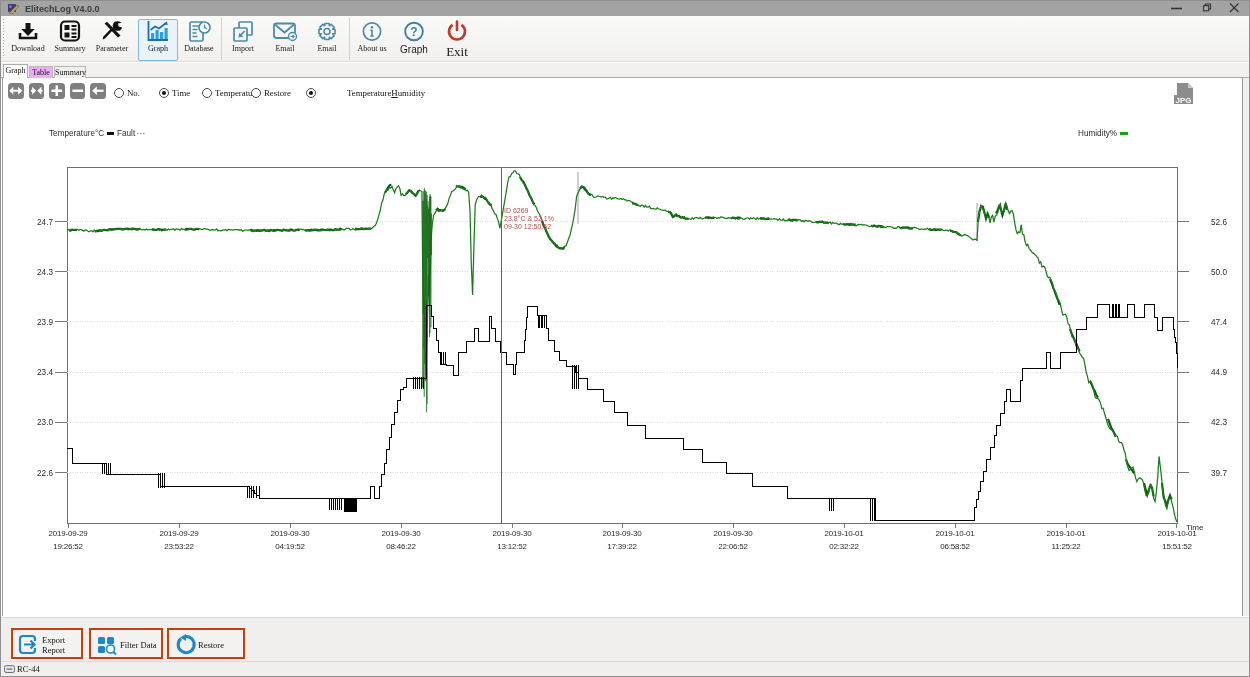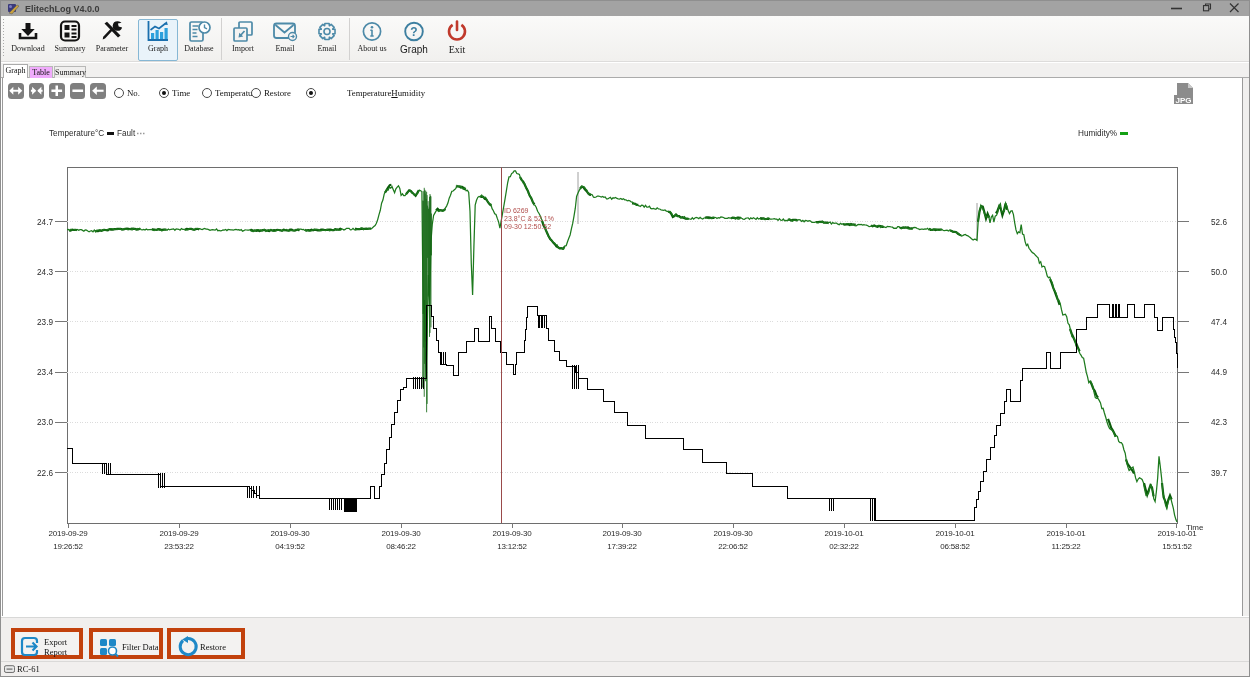--- a/index.html
+++ b/index.html
@@ -18,21 +18,21 @@
 .tabline{position:absolute;left:1px;top:77px;width:1248px;height:1px;background:#ababab;}
 .tab{position:absolute;font-family:"Liberation Serif",serif;font-size:8px;color:#111;text-align:center;line-height:12px;}
 .tab.active{left:3px;top:64px;width:25px;height:14px;background:#fff;border:1px solid #ababab;border-bottom:none;z-index:5;}
 .tab.t2{left:29px;top:66px;width:24px;height:12px;background:#f0abfc;border:1px solid #b8b8b7;border-bottom:none;}
 .tab.t3{left:54px;top:66px;width:32px;height:12px;background:#f0efee;border:1px solid #b8b8b7;border-bottom:none;}
 .gbtn{position:absolute;top:83px;width:15.5px;height:15.5px;background:#7f7f7f;border-radius:3.5px;}
 .radio{position:absolute;top:88px;width:10px;height:10px;border:1px solid #4a4a4a;border-radius:50%;background:#fff;}
 .radio.on::after{content:"";position:absolute;left:2.1px;top:2.1px;width:3.8px;height:3.8px;border-radius:50%;background:#111;}
 .rlbl{position:absolute;top:87.5px;font-family:"Liberation Serif",serif;font-size:8.8px;color:#111;white-space:nowrap;}
 .botpanel{position:absolute;left:1px;top:617px;width:1248px;height:44px;background:#f1efee;border-top:1px solid #d8d8d7;}
-.bbtn{position:absolute;top:10px;height:31px;border:4px solid #c2410c;background:#f3f2f1;}
+.bbtn{position:absolute;top:10px;height:31px;border:2px solid #c2410c;background:#f3f2f1;}
 .bbtn .txt{position:absolute;left:29px;font-family:"Liberation Serif",serif;font-size:8.5px;color:#111;line-height:10px;}
 .statusbar{position:absolute;left:1px;top:661px;width:1248px;height:15px;background:#f1efee;border-top:1px solid #dad9d8;}
 .status-text{position:absolute;left:16px;top:2px;font-family:"Liberation Serif",serif;font-size:8.5px;color:#111;}
 .chartpanel{position:absolute;left:4px;top:78px;width:1239px;height:538px;background:#fff;}
 svg{position:absolute;left:0;top:0;}
 </style>
 </head>
 <body>
 <div class="chartpanel"></div>
 <div style="position:absolute;left:2px;top:78px;width:1px;height:538px;background:#9a9a9a;"></div>
@@ -165,21 +165,21 @@
       </div>
       <span class="lbl" style="font-size:10px;font-family:'Liberation Sans',sans-serif;">Graph</span>
     </div>
 <div class="tbtn" style="left:434.0px;width:44px;">
       <div style="height:24px;position:relative;">
         <svg style="left:9.0px;top:0;" width="26" height="23" viewBox="0 0 26 23">
 <path d="M8.6,4.8 a8,8 0 1 0 8.8,0" fill="none" stroke="#c0392b" stroke-width="2.6"></path>
 <path d="M13,1.5 V10" stroke="#c0392b" stroke-width="2.6" stroke-linecap="round"></path>
 </svg>
       </div>
-      <span class="lbl" style="font-size:10px;">Exit</span>
+      <span class="lbl" style="font-size:13px;">Exit</span>
     </div>
 </div>
 <div class="tabrow"></div>
 <div class="tabline"></div>
 <div class="tab t2">Table</div>
 <div class="tab t3">Summary</div>
 <div class="tab active">Graph</div>
 <div class="gbtn" style="left:8px;">
     <svg width="15.5" height="15.5" viewBox="0 0 16 16">
 <path d="M4.5,8 H11.5" stroke="#fff" stroke-width="2"></path>
@@ -328,15 +328,15 @@
       <path d="M11,0 L5.2,3.5 L11,7 Z" fill="#1e88c7"></path>
     </svg>
     <div class="txt" style="top:10px;">Restore</div>
   </div>
 </div>
 <div class="statusbar">
   <svg width="11" height="9" style="left:2.5px;top:3px;" viewBox="0 0 13 10">
     <rect x="0.5" y="0.5" width="12" height="8" rx="2" fill="#e8e8e8" stroke="#555" stroke-width="1"></rect>
     <path d="M3,4.5 H10" stroke="#555" stroke-width="1.2"></path>
   </svg>
-  <span class="status-text">RC-61</span>
+  <span class="status-text">RC-44</span>
 </div>
 <div class="win" style="pointer-events:none;"></div>
 
 </body></html>

